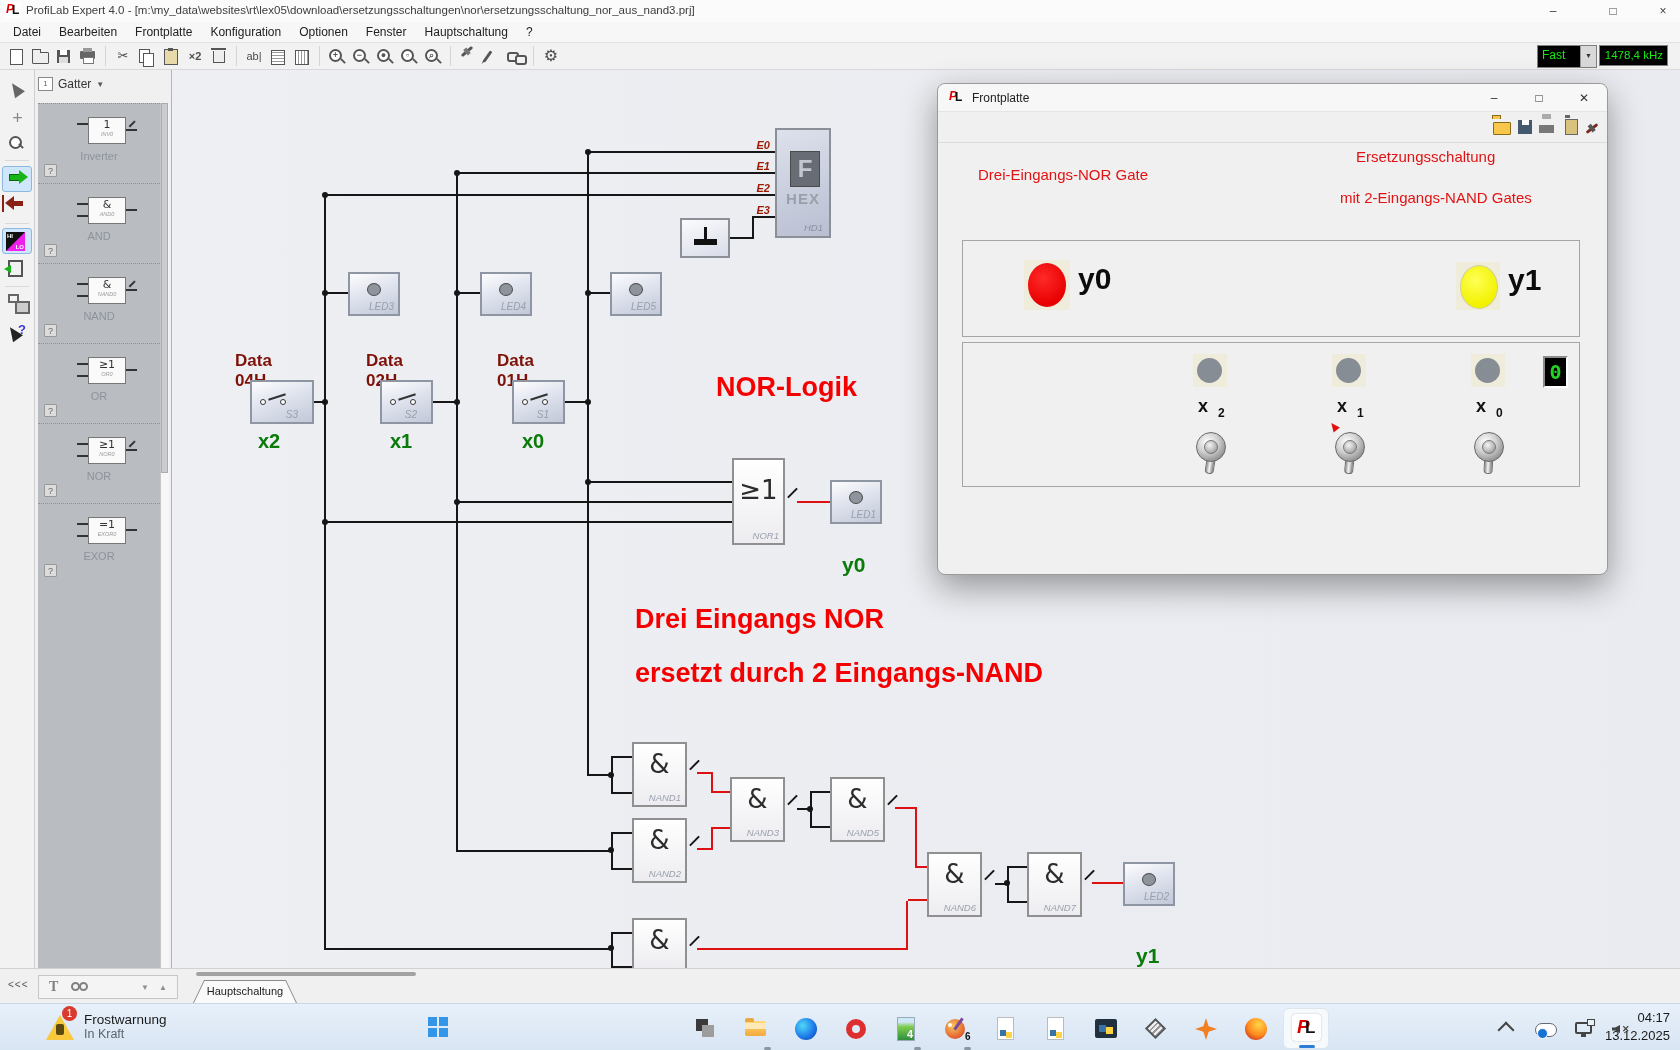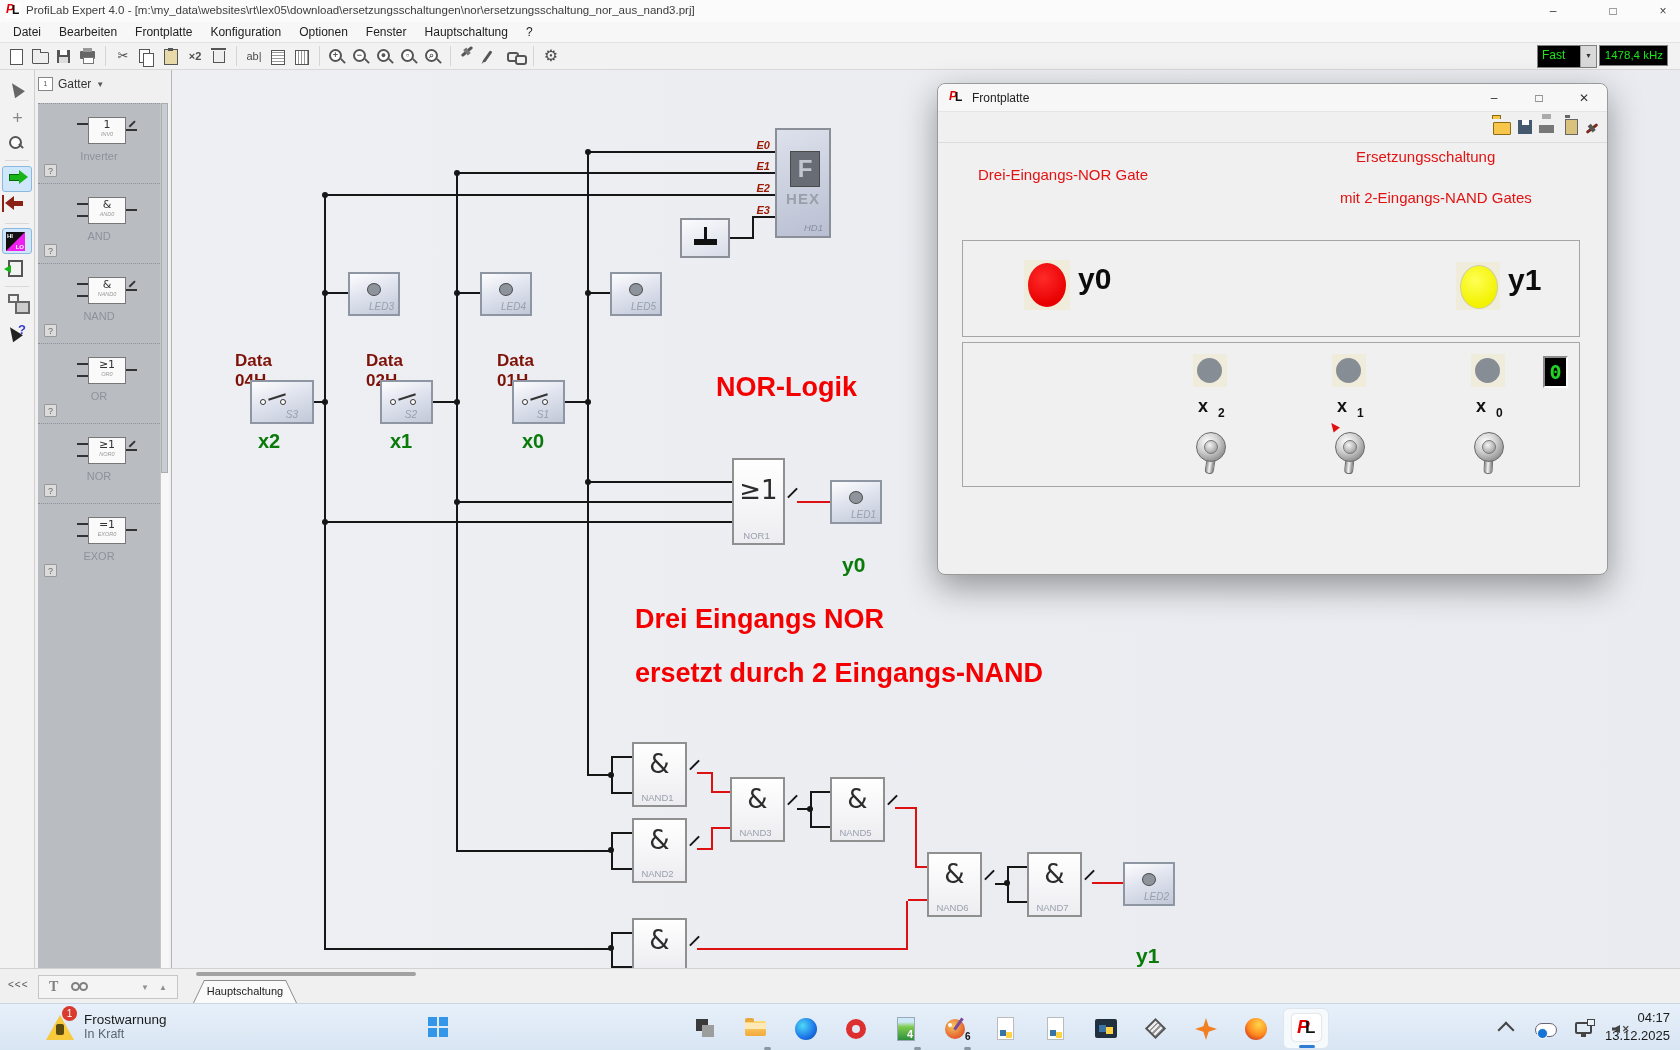--- a/index.html
+++ b/index.html
@@ -79,21 +79,21 @@
   .wire{position:absolute;background:#161616;}
   .wire.red{background:#dd1111;}
   .dot{position:absolute;width:6px;height:6px;border-radius:50%;background:#161616;}
   .comp{position:absolute;width:52px;height:44px;border:2px solid #8f96a3;background:linear-gradient(160deg,#fdfdfe,#dfe3ee 45%,#c2c8d8);box-sizing:border-box;}
   .ledc{position:absolute;left:50%;top:9px;margin-left:-7px;width:14px;height:13px;border-radius:50%;background:#8e949c;border:1px solid #4c4c4c;box-sizing:border-box;}
   .cname{position:absolute;right:4px;bottom:2px;font-size:10px;font-style:italic;color:#98a0ae;}
   .swc{position:absolute;width:6px;height:6px;border:1.5px solid #333;border-radius:50%;background:#fff;box-sizing:border-box;}
   .swbar{position:absolute;left:16px;top:14px;width:18px;height:1.8px;background:#333;transform:rotate(-18deg);}
   .gate{position:absolute;width:55px;height:65px;border:2px solid #909090;background:linear-gradient(180deg,#ffffff,#ededf1);box-sizing:border-box;text-align:center;}
   .gsym{font-size:26px;color:#2c2c2c;line-height:40px;font-family:"DejaVu Sans",sans-serif;}
-  .gname{position:absolute;left:0;right:4px;bottom:2px;font-size:9.5px;color:#9aa0ad;}
+  .gname{position:absolute;left:0;right:4px;bottom:2px;font-size:9.5px;font-style:italic;color:#9aa0ad;text-align:right;}
   .invt{position:absolute;width:13px;height:2px;background:#161616;transform:rotate(-45deg);}
   .elabel{position:absolute;width:28px;text-align:right;font-size:11px;font-weight:bold;font-style:italic;color:#9b1a00;}
   .datal{position:absolute;font-size:17px;font-weight:bold;color:#7e1208;}
   .sigl{position:absolute;font-size:20px;font-weight:bold;color:#0a7a0a;}
   .bigred{position:absolute;font-size:27px;font-weight:bold;color:#f50000;white-space:nowrap;}
   
   #hexbox{position:absolute;left:775px;top:128px;width:56px;height:110px;border:2px solid #8a8f98;background:linear-gradient(160deg,#dde1ec,#b9bfd2);box-sizing:border-box;text-align:center;}
   #hexdisp{position:absolute;left:13px;top:21px;width:28px;height:34px;background:#686d75;border:1px solid #4a4a4a;color:#c3c7cd;font-weight:bold;font-size:24px;line-height:34px;}
   #hexword{position:absolute;left:0;width:100%;top:60px;font-size:15px;font-weight:bold;color:#9aa0aa;letter-spacing:1px;}
   #hexname{position:absolute;right:6px;bottom:3px;font-size:9.5px;font-style:italic;color:#8a90a0;}

